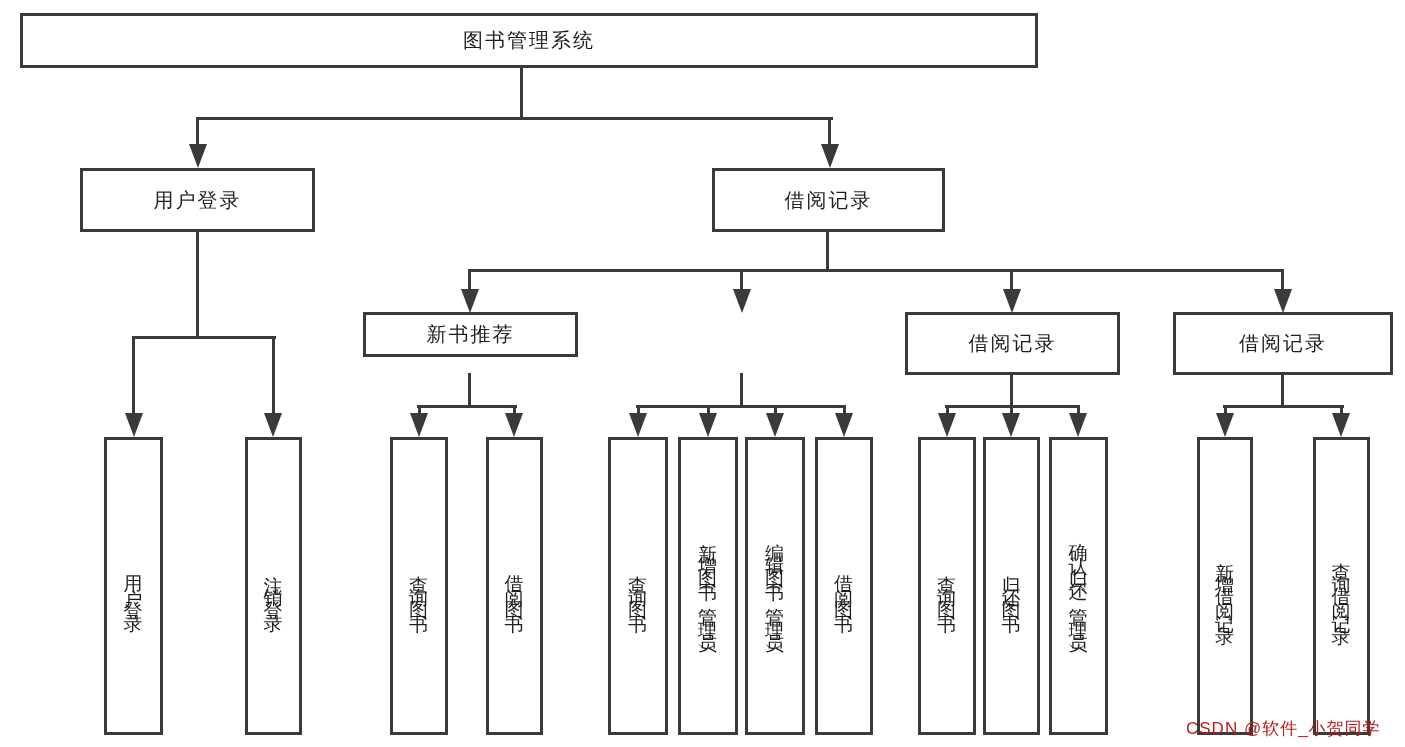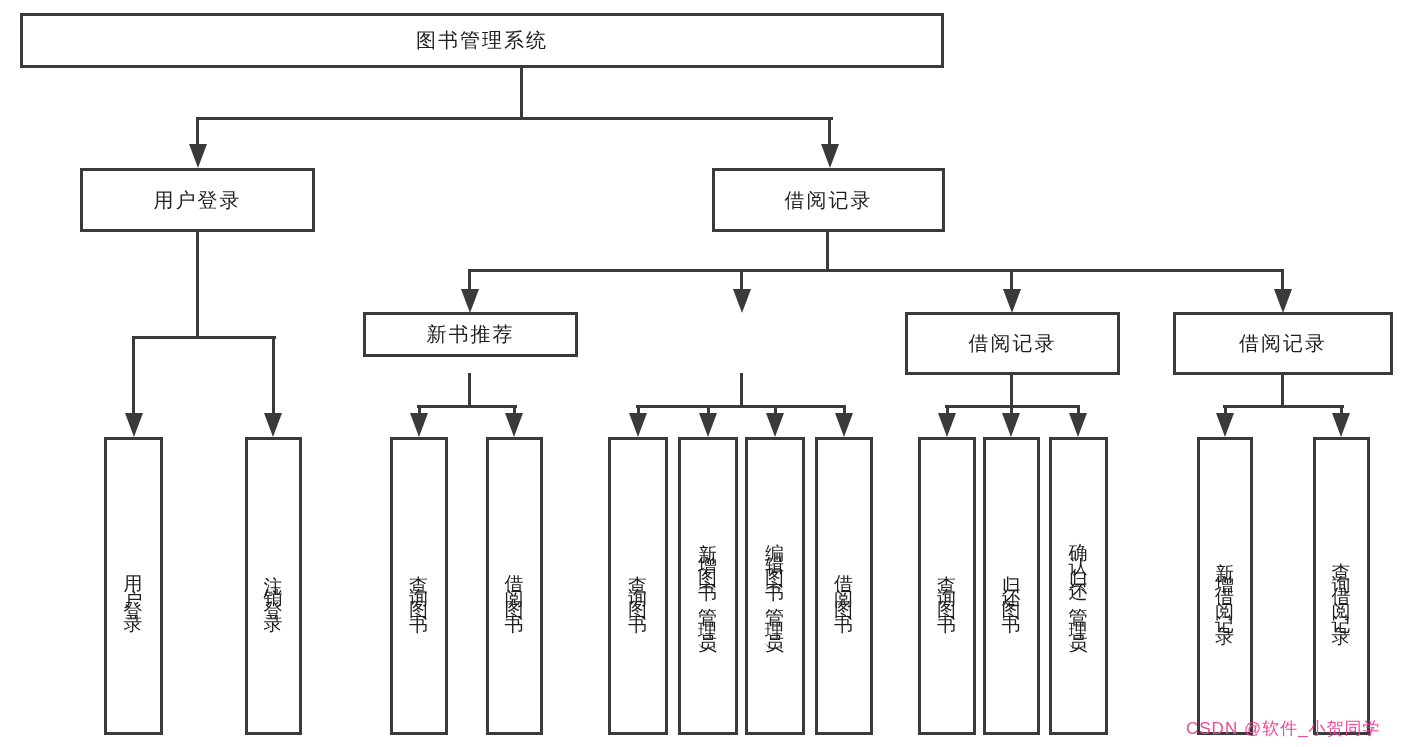--- a/index.html
+++ b/index.html
@@ -22,21 +22,21 @@
     font-size:19px;line-height:1;letter-spacing:13px;
   }
   .ln{position:absolute;background:#3a3a3a;z-index:1;}
   .ar{
     position:absolute;width:0;height:0;z-index:1;
     border-left:9px solid transparent;border-right:9px solid transparent;
     border-top:24px solid #3a3a3a;
   }
   .watermark{
     position:absolute;left:1186px;top:717px;z-index:3;
-    color:#ec4899;font-size:17px;letter-spacing:1px;white-space:nowrap;
+    color:#b91c1c;font-size:17px;letter-spacing:1px;white-space:nowrap;
   }
 </style>
 </head>
 <body>
 
 <div class="canvas">
 
   <div class="ln" style="left:520px;top:68px;width:3px;height:52px;"></div>
   <div class="ln" style="left:197px;top:117px;width:636px;height:3px;"></div>
   <div class="ln" style="left:196px;top:117px;width:3px;height:30px;"></div>
@@ -89,21 +89,21 @@
   <div class="ar" style="left:1002px;top:413px;"></div>
   <div class="ar" style="left:1069px;top:413px;"></div>
 
   <div class="ln" style="left:1281px;top:373px;width:3px;height:35px;"></div>
   <div class="ln" style="left:1223px;top:405px;width:121px;height:3px;"></div>
   <div class="ln" style="left:1224px;top:405px;width:3px;height:12px;"></div>
   <div class="ln" style="left:1340px;top:405px;width:3px;height:12px;"></div>
   <div class="ar" style="left:1216px;top:413px;"></div>
   <div class="ar" style="left:1332px;top:413px;"></div>
 
-  <div class="hbox" style="left:20px;top:13px;width:924px;height:55px;">
+  <div class="hbox" style="left:20px;top:13px;width:1018px;height:55px;">
     <span>图书管理系统</span>
   </div>
 
   <div class="hbox" style="left:80px;top:168px;width:235px;height:64px;">
     <span>用户登录</span>
   </div>
   <div class="hbox" style="left:712px;top:168px;width:233px;height:64px;">
     <span>借阅记录</span>
   </div>
 

